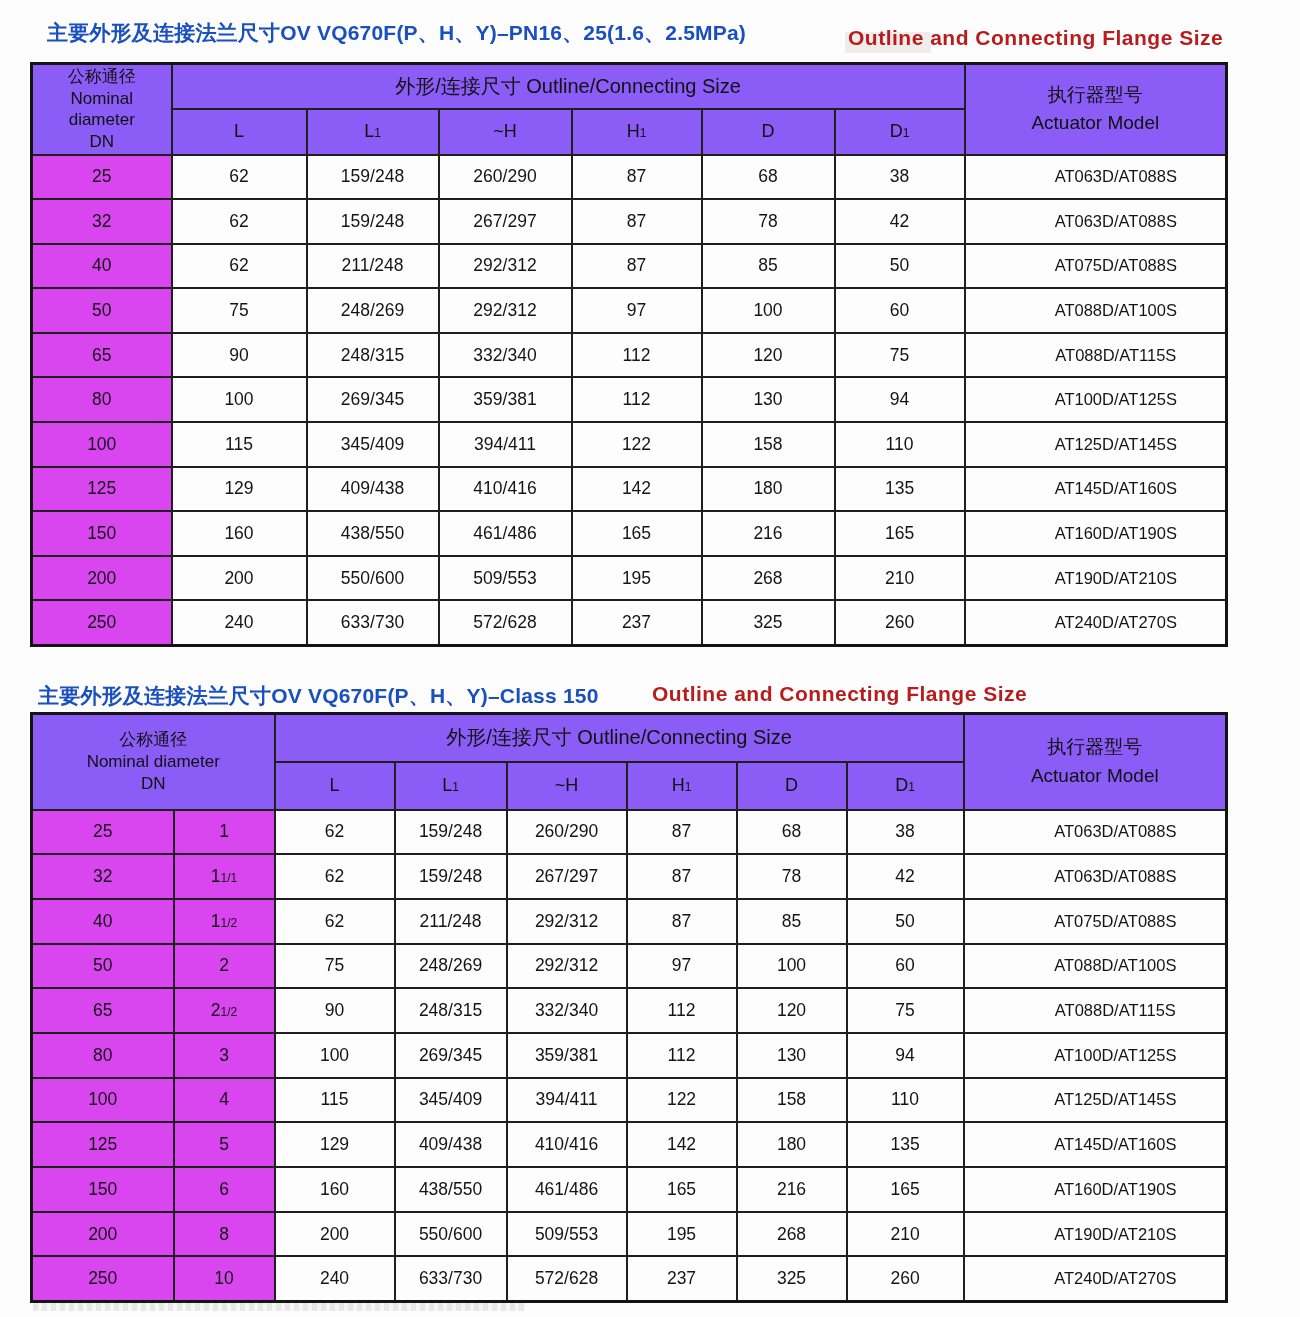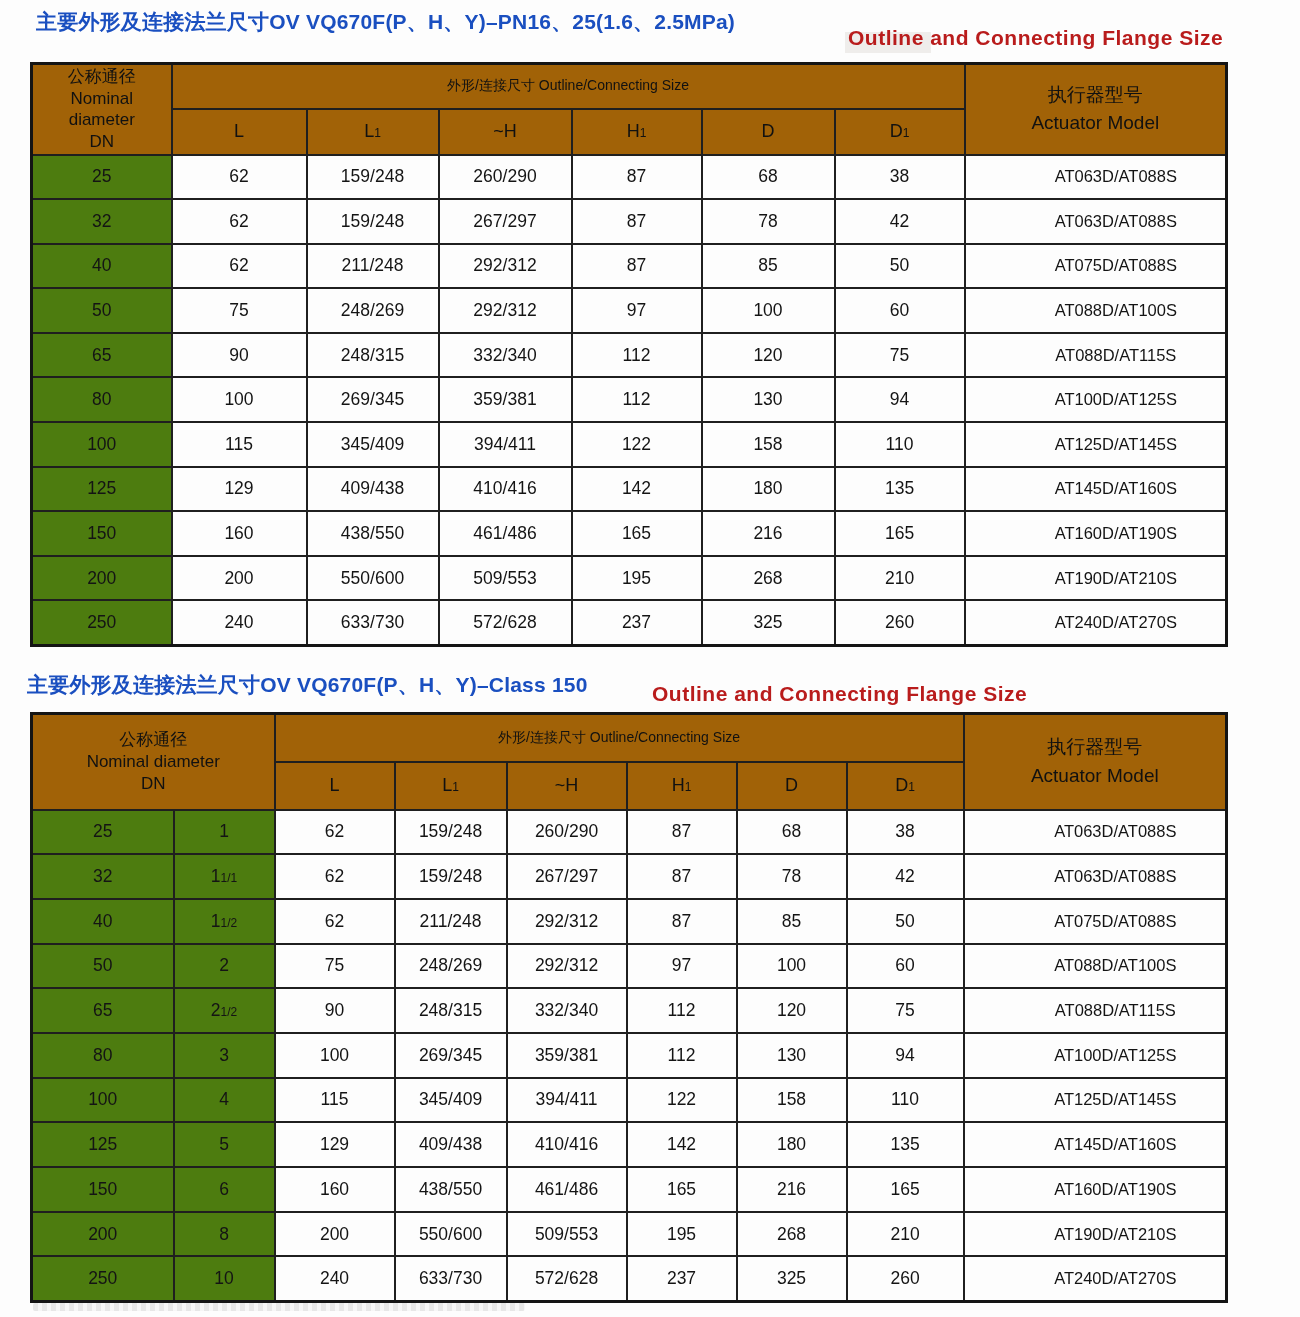--- a/index.html
+++ b/index.html
@@ -30,21 +30,21 @@
     background: repeating-linear-gradient(90deg, #e3e3e3 0 5px, #f5f5f5 5px 9px);
     opacity: 0.85;
     border-radius: 2px;
   }
   .patch-top-right {
     position: absolute; left: 845px; top: 32px; width: 86px; height: 21px;
     background: #efedeb;
   }
   h1.title {
     position: absolute;
-    margin: 0;
+    margin: 11px;
     color: #1a4fc0;
     font-size: 21px;
     font-weight: bold;
     letter-spacing: 0.2px;
     white-space: nowrap;
   }
   .title-1 { left: 36px; top: 8px; }
   .title-2 { left: 27px; top: 671px; }
   table.dims {
     position: absolute;
@@ -56,46 +56,46 @@
     background: #fdfdfd;
   }
   .table-1 { top: 62px; }
   .table-2 { top: 712px; }
   table.dims th, table.dims td {
     border: 2px solid #1f1f1f;
     text-align: center;
     vertical-align: middle;
     padding: 0;
   }
-  .cyan { background: #a16207; }
+  .cyan { background: #8b5cf6; }
   thead th { font-weight: normal; color: #111; }
   th.corner {
     white-space: pre-line;
     font-size: 17px;
     line-height: 1.28;
   }
-  th.group { font-size: 14px; }
+  th.group { font-size: 20px; }
   th.actuator-h {
     white-space: pre-line;
     font-size: 19px;
     line-height: 1.5;
   }
   th.sub { font-size: 18px; }
   .table-1 thead tr.r1 { height: 45px; }
   .table-1 thead tr.r2 { height: 46px; }
   .table-1 tbody tr { height: 44.6px; }
   .table-2 thead tr.r1 { height: 48px; }
   .table-2 thead tr.r2 { height: 48px; }
   .table-2 tbody tr { height: 44.7px; }
   tbody td {
     font-size: 17.5px;
     color: #141414;
     background: #fdfdfd;
   }
-  tbody td.cyan { background: #4d7c0f; }
+  tbody td.cyan { background: #d946ef; }
   tbody td.act { font-size: 16.5px; padding-left: 41px; }
   .sub1 {
     font-size: 12px;
     vertical-align: baseline;
   }
 </style>
 </head>
 <body>
 
 <div class="patch-top-right"></div>

